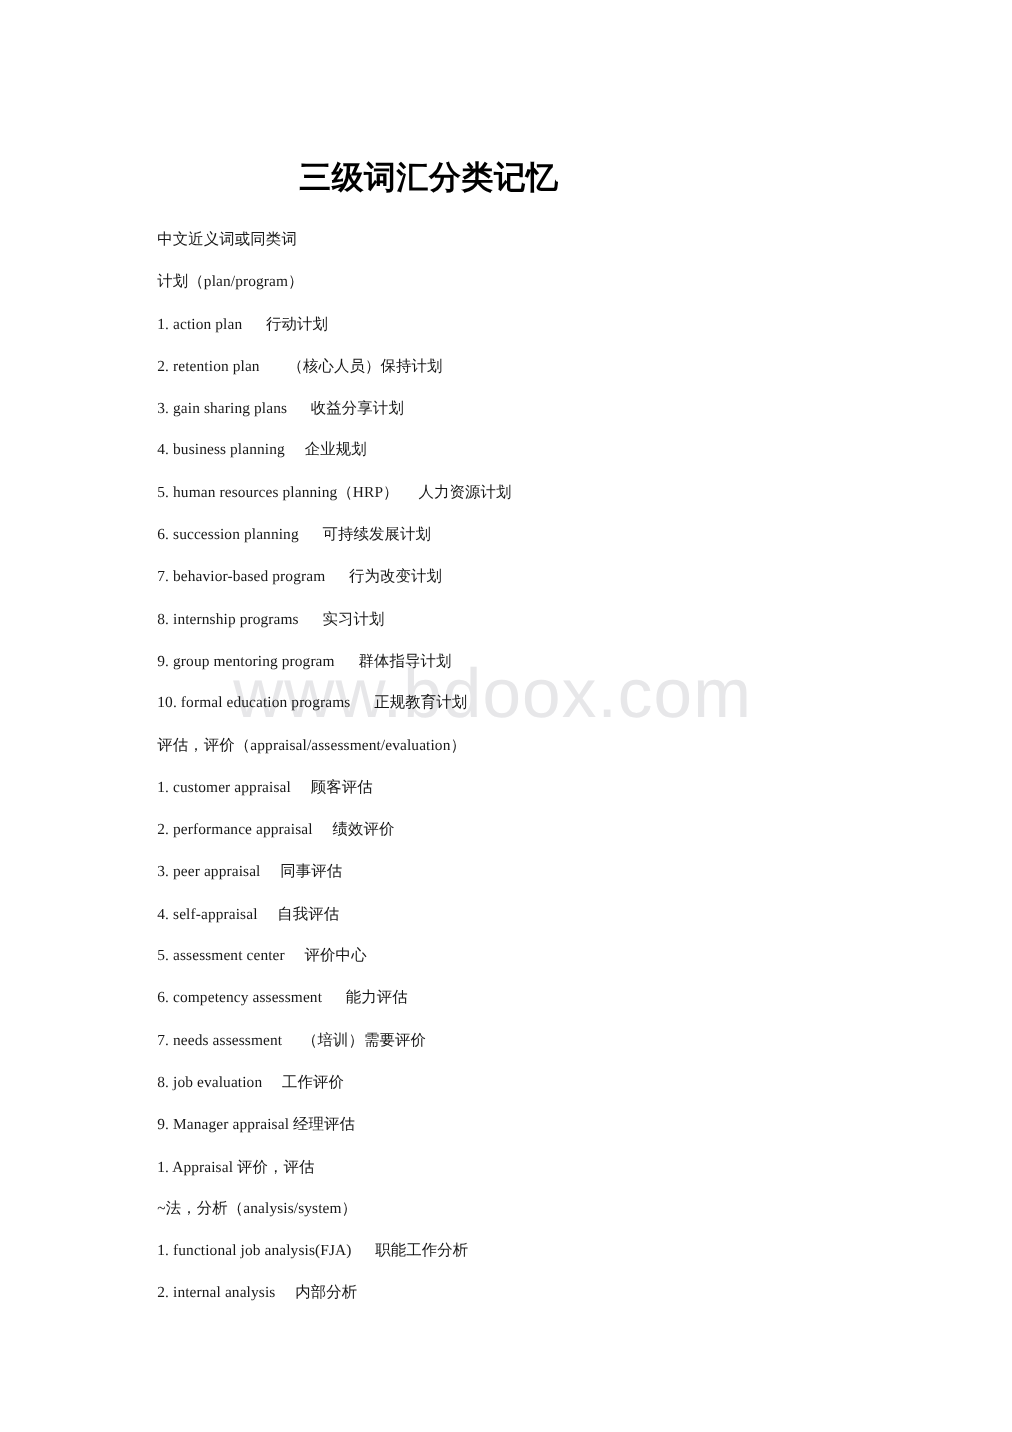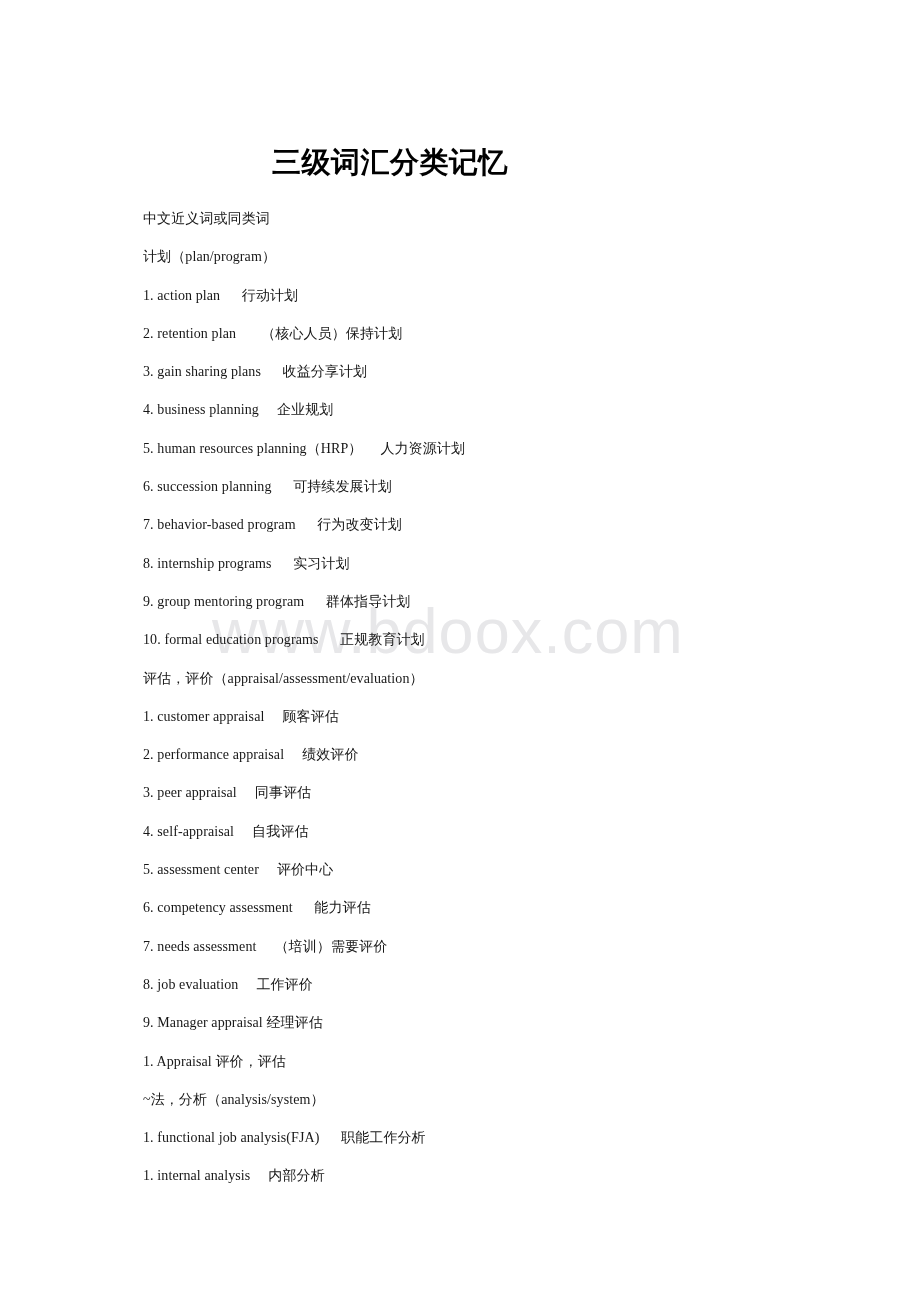--- a/index.html
+++ b/index.html
@@ -103,17 +103,17 @@
         <div class="line">3. peer appraisal     同事评估</div>
         <div class="line">4. self-appraisal     自我评估</div>
         <div class="line">5. assessment center     评价中心</div>
         <div class="line">6. competency assessment      能力评估</div>
         <div class="line">7. needs assessment     （培训）需要评价</div>
         <div class="line">8. job evaluation     工作评价</div>
         <div class="line">9. Manager appraisal 经理评估</div>
         <div class="line">1. Appraisal 评价，评估</div>
         <div class="line">~法，分析（analysis/system）</div>
         <div class="line">1. functional job analysis(FJA)      职能工作分析</div>
-        <div class="line">1. internal analysis     内部分析</div>
+        <div class="line">2. internal analysis     内部分析</div>
       </div>
 
   </div>
 </div>
 
 </body></html>

